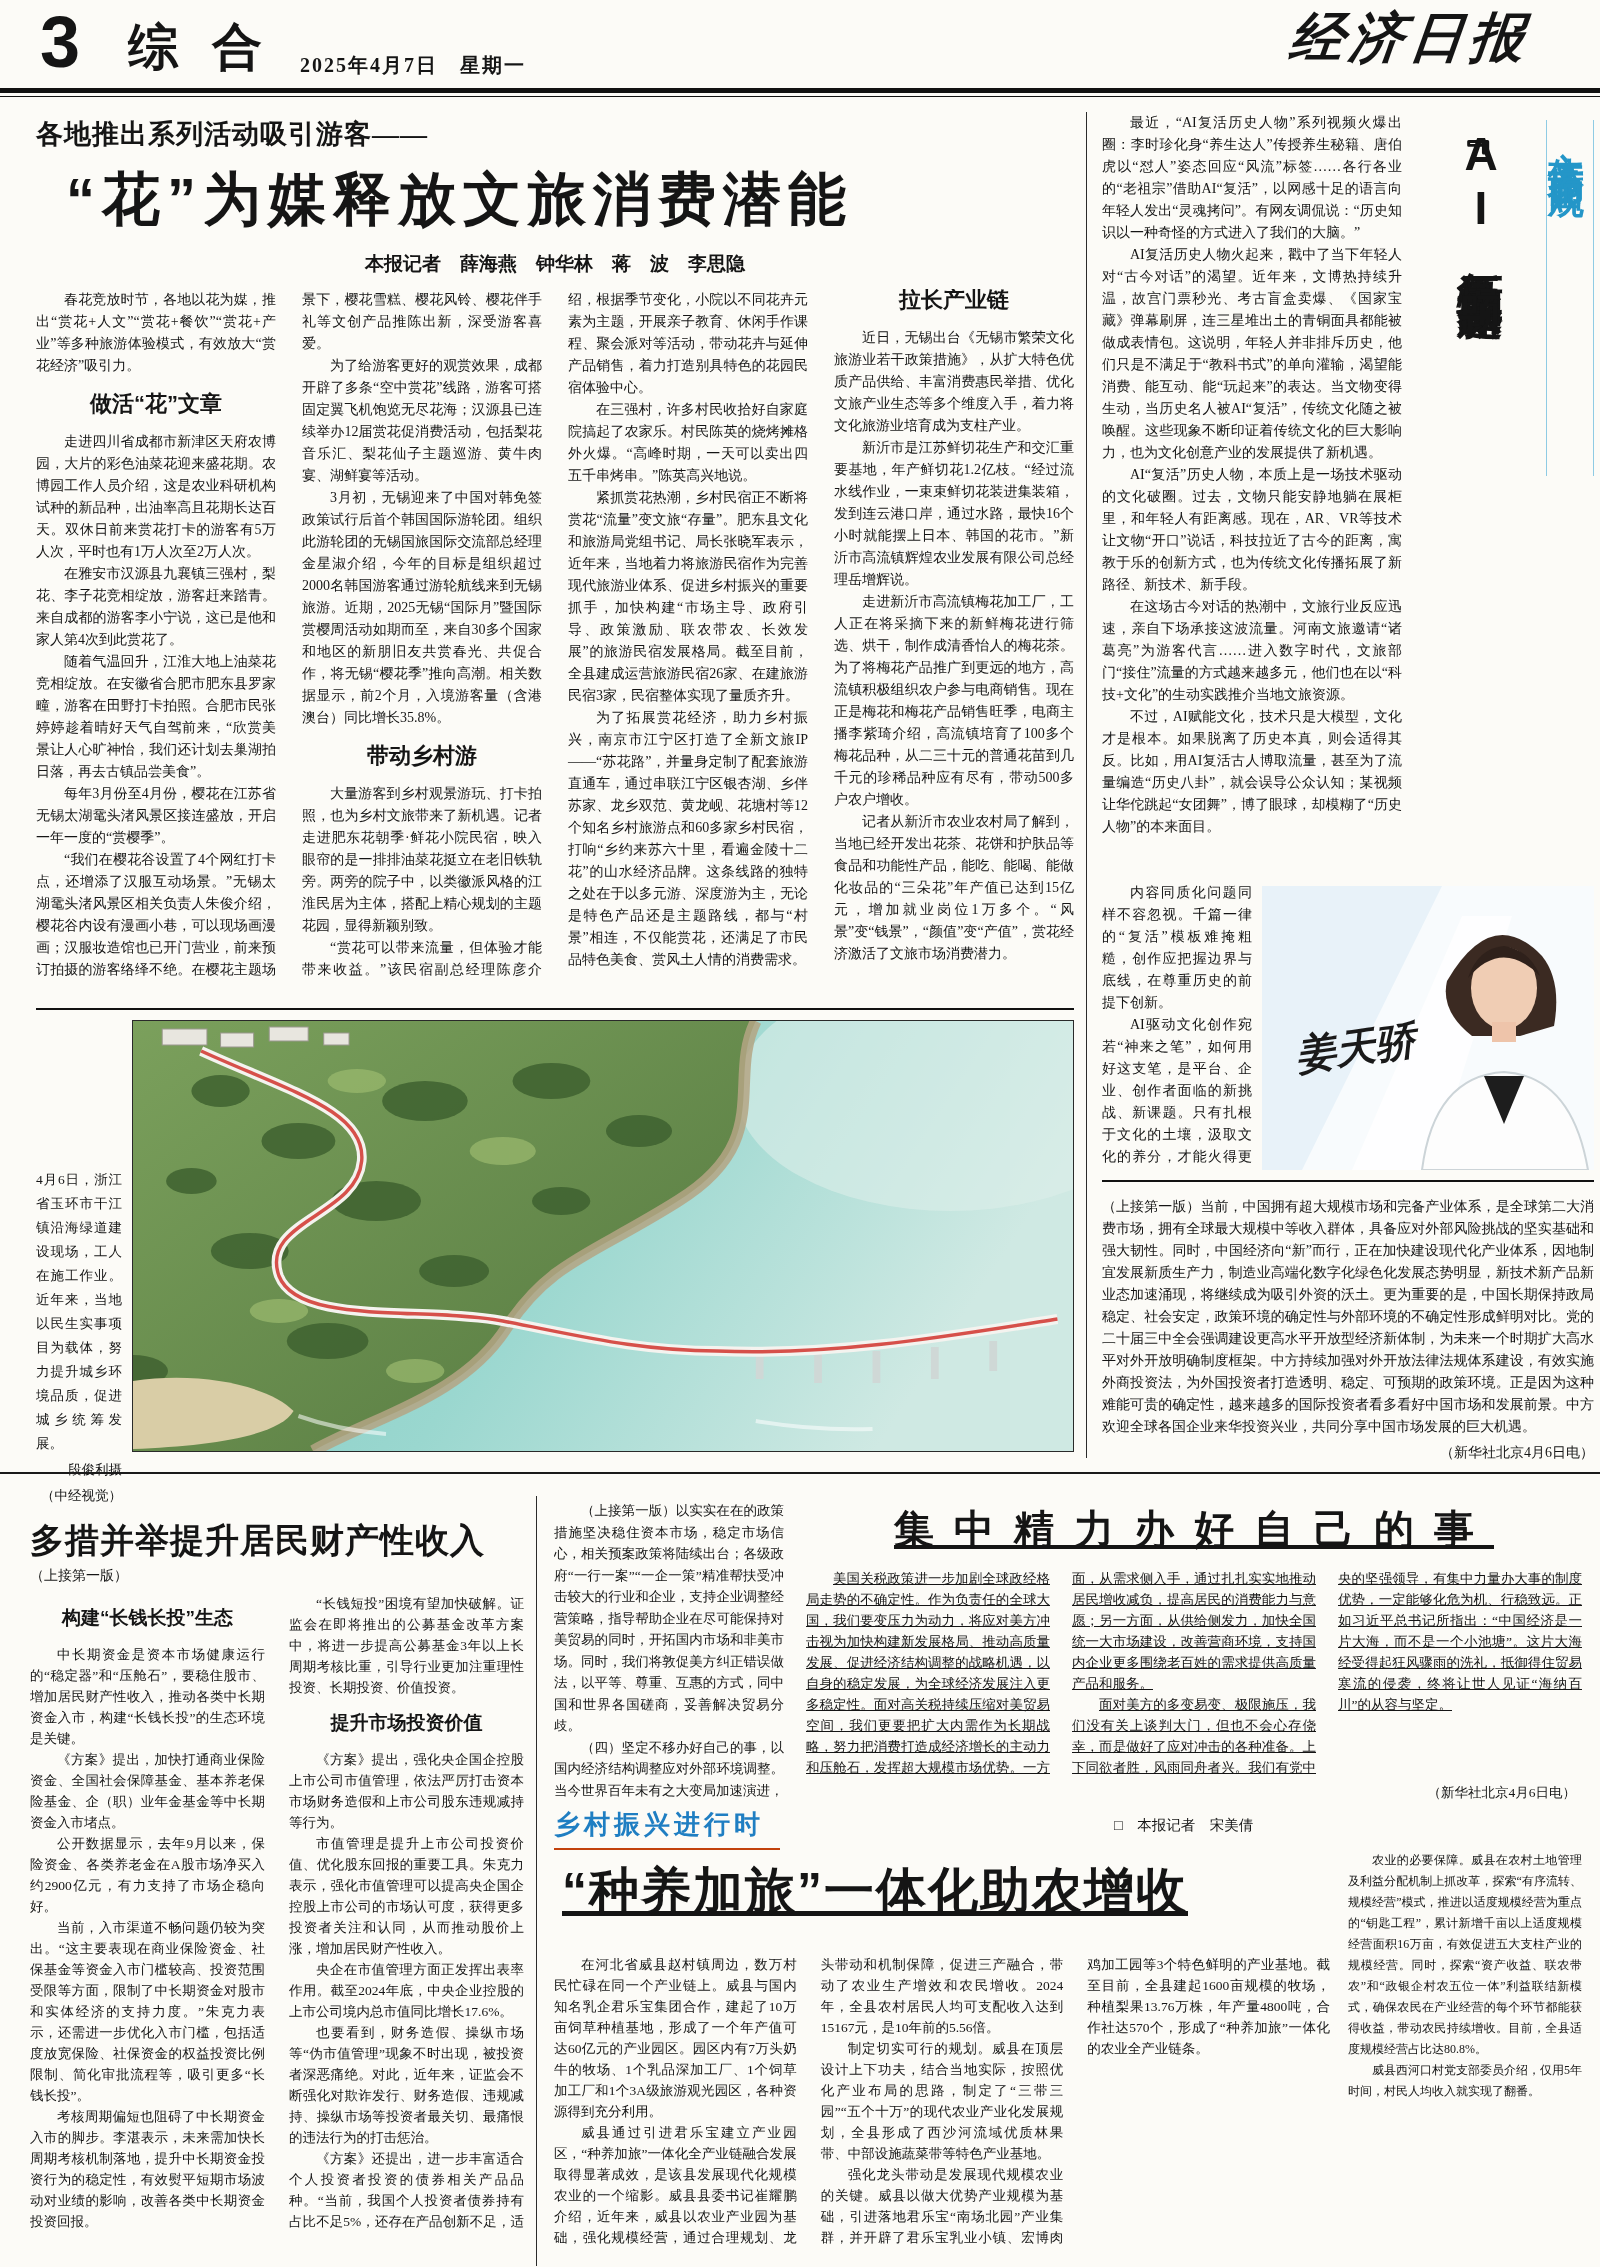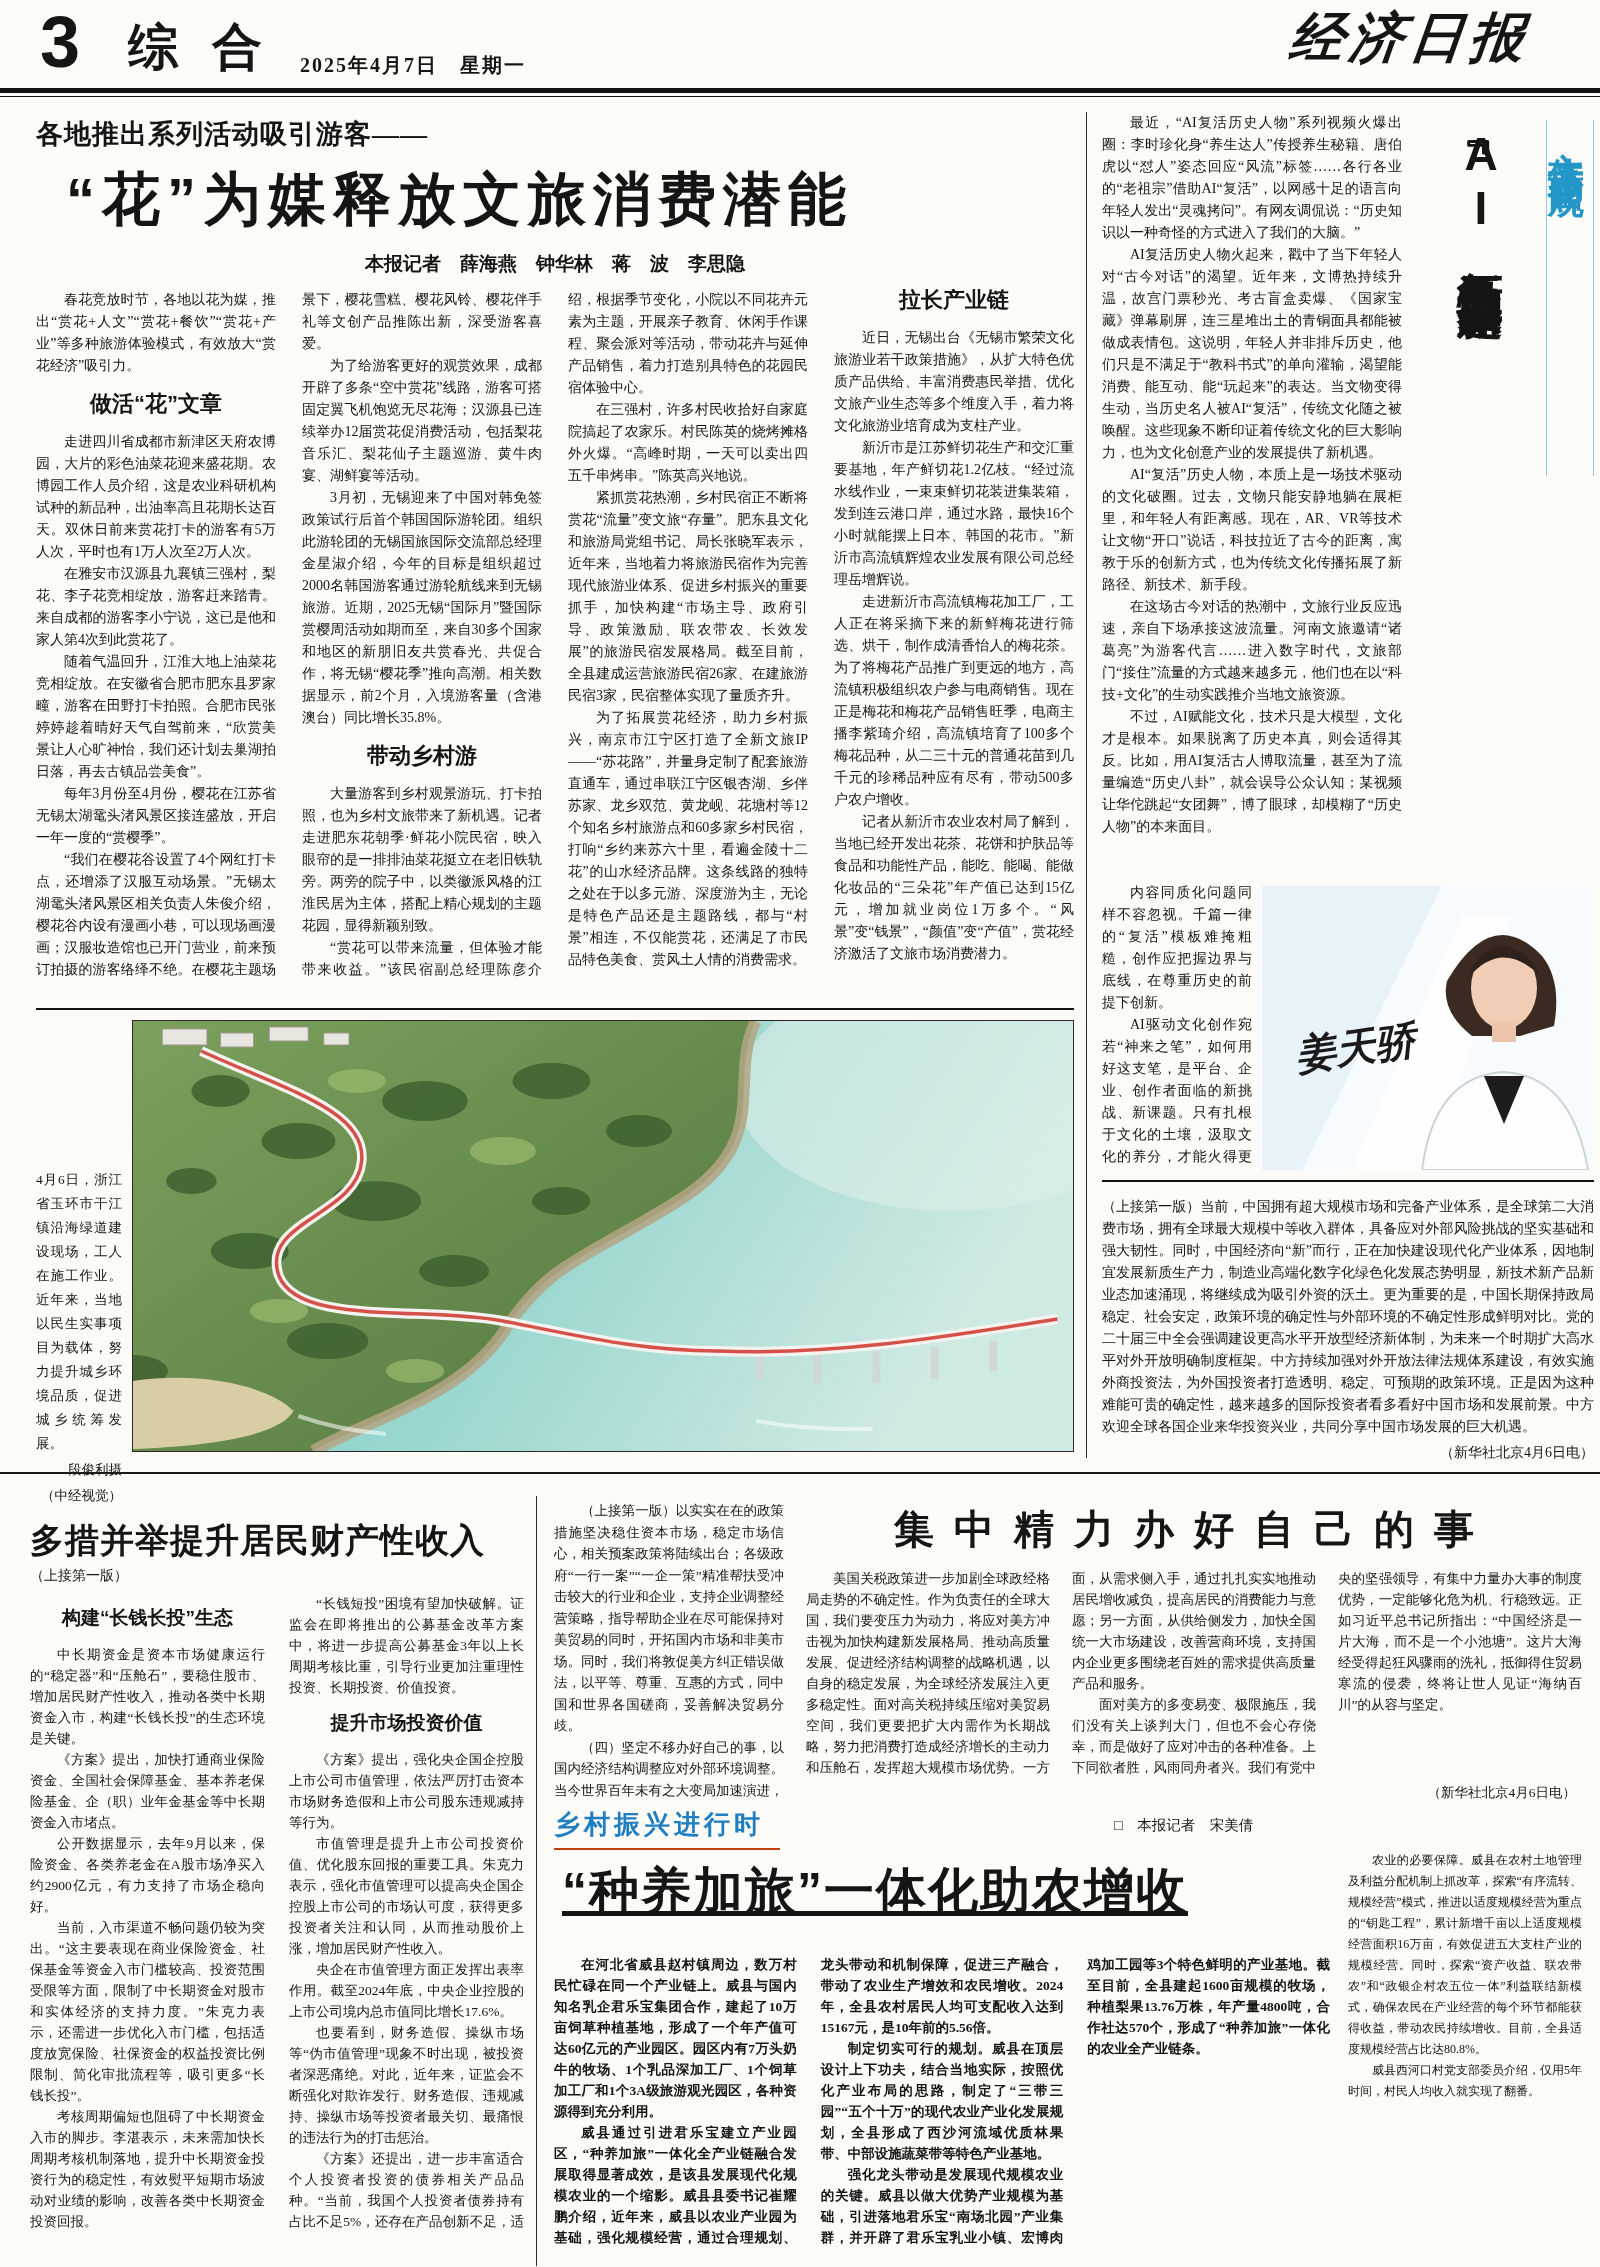--- a/index.html
+++ b/index.html
@@ -51,33 +51,33 @@
   .bottom-rule{position:absolute;left:0;top:1472px;width:1600px;height:2px;background:#1a1a1a;}
   #wealth-zone{position:absolute;left:30px;top:1496px;width:494px;height:770px;}
   .h2a{font:bold 34px/1.2 "Liberation Sans",sans-serif;letter-spacing:1px;margin:24px 0 6px;}
   .jumpnote{font-size:14px;margin:4px 0 8px;}
   .wealthbody{height:650px;column-count:2;column-gap:24px;column-fill:auto;
               font-size:13.5px;line-height:21px;text-align:justify;overflow:hidden;}
   .subhead2{text-align:center;font:bold 19px/1.2 "Liberation Sans",sans-serif;margin:14px 0;break-inside:avoid;}
   .vert-divider2{position:absolute;left:536px;top:1496px;width:1px;height:770px;background:#2b2b2b;}
   #mid-zone{position:absolute;left:554px;top:1490px;width:1028px;height:777px;}
   .jumpcol{position:absolute;left:0;top:10px;width:230px;height:302px;font-size:13.5px;line-height:21.5px;text-align:justify;overflow:hidden;}
-  .focus{position:absolute;left:252px;top:0;width:776px;height:312px;}
+  .focus{position:absolute;left:252px;top:0;width:776px;height:312px;text-decoration:underline;}
   .h2b{text-align:center;font:bold 40px/1 "Liberation Serif",serif;letter-spacing:20px;margin:20px 0 18px;white-space:nowrap;}
   .focuscols{height:222px;column-count:3;column-gap:22px;column-fill:auto;
              font-size:13.5px;line-height:21px;text-align:justify;overflow:hidden;}
   .focus-credit{position:absolute;right:6px;bottom:0;font-size:13.5px;}
   .rural{position:absolute;left:0;top:318px;width:1028px;height:459px;}
   .rural-label{position:absolute;left:0;top:4px;width:226px;color:#1f7ec2;
                font:bold 26px/1 "Liberation Serif",serif;letter-spacing:4px;
                border-bottom:2px solid #c2410c;padding-bottom:10px;}
   .rural-byline{position:absolute;left:560px;top:8px;font-size:14.5px;}
   .h2c{position:absolute;left:8px;top:56px;width:772px;font:bold 50px/1.1 "Liberation Sans",sans-serif;letter-spacing:2px;white-space:nowrap;text-decoration:underline;}
   .rural-cols{position:absolute;left:0;top:146px;width:776px;height:310px;column-count:3;column-gap:24px;column-fill:auto;
-              font-size:13.5px;line-height:21px;text-align:justify;overflow:hidden;font-weight:bold;}
+              font-size:13.5px;line-height:21px;text-align:justify;overflow:hidden;}
   .rural-col4{position:absolute;right:0;top:42px;width:234px;height:414px;font-size:12px;line-height:21px;text-align:justify;overflow:hidden;}
 </style>
 </head>
 <body>
 
 <div id="page">
 
   <div class="pagenum">3</div>
   <div class="sectionname">综合</div>
   <div class="dateline">2025年4月7日　星期一</div>

